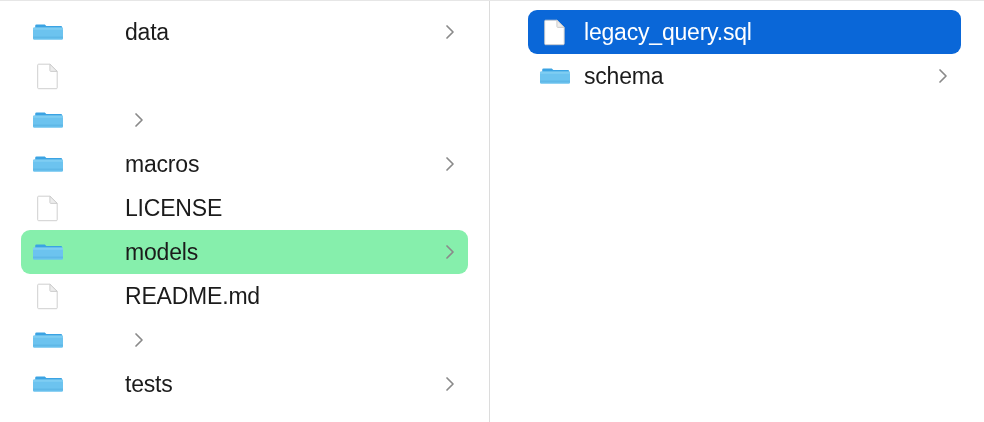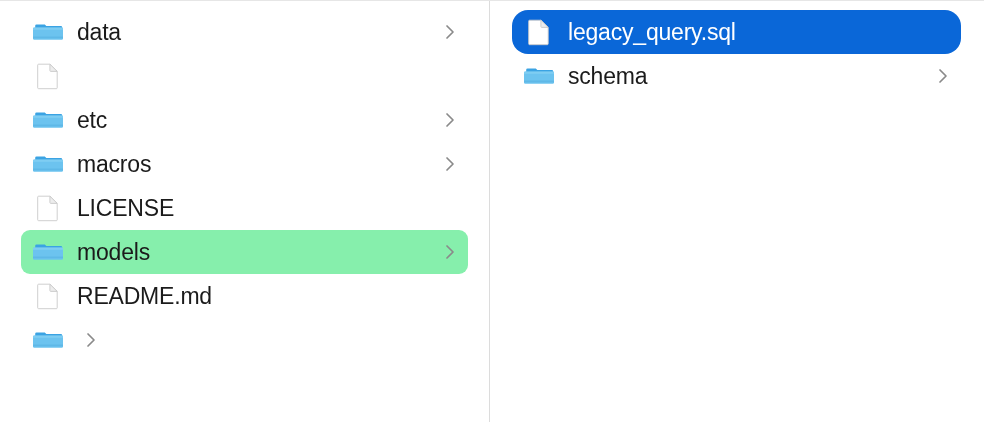--- a/index.html
+++ b/index.html
@@ -49,25 +49,25 @@
     display: flex;
     align-items: center;
     box-sizing: border-box;
     border-radius: 9px;
     padding-left: 12px;
     padding-right: 12px;
   }
 
   .column-left .row {
     margin: 0 21px 0 21px;
+    gap: 48px;
   }
 
   .column-right .row {
-    margin: 0 22px 0 22px;
-    border-radius: 16px;
+    margin: 0 22px 0 38px;
   }
 
   .row.selected-gray {
     background: #86efac;
   }
 
   .row.selected-blue {
     background: #0a67d8;
   }
 
@@ -141,21 +141,20 @@
       <div class="row">
         <span class="icon">
           <svg viewBox="0 0 30 30" xmlns="http://www.w3.org/2000/svg">
             <path d="M2.2 7.4 h9.6 l1.5 1.6 h14.5 a1.4 1.4 0 0 1 1.4 1.4 v2.0 h-27 v-3.6 a1.4 1.4 0 0 1 1.4 -1.4 z" fill="#3ba3e3"></path>
             <path d="M1.1 10.6 h27.8 a1.2 1.2 0 0 1 1.2 1.2 v9.6 a1.4 1.4 0 0 1 -1.4 1.4 h-27.4 a1.4 1.4 0 0 1 -1.4 -1.4 v-9.6 a1.2 1.2 0 0 1 1.2 -1.2 z" fill="#6cc3ef"></path>
             <path d="M0 19.4 h30 v1.1 h-30 z" fill="#59b4e4" opacity="0.55"></path>
             <path d="M0 20.5 h30 v0.7 h-30 z" fill="#4ba8dc" opacity="0.5"></path>
             <path d="M1.1 10.6 h27.8 a1.2 1.2 0 0 1 1.2 1.2 v0.9 h-30.2 v-0.9 a1.2 1.2 0 0 1 1.2 -1.2 z" fill="#86d0f3" opacity="0.75"></path>
           </svg>
         </span>
-        <span class="label">etc</span>
         <span class="chevron">
           <svg width="10" height="16" viewBox="0 0 10 16" xmlns="http://www.w3.org/2000/svg">
             <path d="M2 2 L8 8 L2 14" fill="none" stroke="#8a8a8a" stroke-width="1.7" stroke-linecap="round" stroke-linejoin="round"></path>
           </svg>
         </span>
       </div>
       <div class="row">
         <span class="icon">
           <svg viewBox="0 0 30 30" xmlns="http://www.w3.org/2000/svg">
             <path d="M2.2 7.4 h9.6 l1.5 1.6 h14.5 a1.4 1.4 0 0 1 1.4 1.4 v2.0 h-27 v-3.6 a1.4 1.4 0 0 1 1.4 -1.4 z" fill="#3ba3e3"></path>
@@ -220,20 +219,37 @@
       <div class="row">
         <span class="icon">
           <svg viewBox="0 0 30 30" xmlns="http://www.w3.org/2000/svg">
             <path d="M2.2 7.4 h9.6 l1.5 1.6 h14.5 a1.4 1.4 0 0 1 1.4 1.4 v2.0 h-27 v-3.6 a1.4 1.4 0 0 1 1.4 -1.4 z" fill="#3ba3e3"></path>
             <path d="M1.1 10.6 h27.8 a1.2 1.2 0 0 1 1.2 1.2 v9.6 a1.4 1.4 0 0 1 -1.4 1.4 h-27.4 a1.4 1.4 0 0 1 -1.4 -1.4 v-9.6 a1.2 1.2 0 0 1 1.2 -1.2 z" fill="#6cc3ef"></path>
             <path d="M0 19.4 h30 v1.1 h-30 z" fill="#59b4e4" opacity="0.55"></path>
             <path d="M0 20.5 h30 v0.7 h-30 z" fill="#4ba8dc" opacity="0.5"></path>
             <path d="M1.1 10.6 h27.8 a1.2 1.2 0 0 1 1.2 1.2 v0.9 h-30.2 v-0.9 a1.2 1.2 0 0 1 1.2 -1.2 z" fill="#86d0f3" opacity="0.75"></path>
           </svg>
         </span>
+        <span class="chevron">
+          <svg width="10" height="16" viewBox="0 0 10 16" xmlns="http://www.w3.org/2000/svg">
+            <path d="M2 2 L8 8 L2 14" fill="none" stroke="#8a8a8a" stroke-width="1.7" stroke-linecap="round" stroke-linejoin="round"></path>
+          </svg>
+        </span>
+      </div>
+      <div class="row">
+        <span class="icon">
+          <svg viewBox="0 0 30 30" xmlns="http://www.w3.org/2000/svg">
+            <path d="M2.2 7.4 h9.6 l1.5 1.6 h14.5 a1.4 1.4 0 0 1 1.4 1.4 v2.0 h-27 v-3.6 a1.4 1.4 0 0 1 1.4 -1.4 z" fill="#3ba3e3"></path>
+            <path d="M1.1 10.6 h27.8 a1.2 1.2 0 0 1 1.2 1.2 v9.6 a1.4 1.4 0 0 1 -1.4 1.4 h-27.4 a1.4 1.4 0 0 1 -1.4 -1.4 v-9.6 a1.2 1.2 0 0 1 1.2 -1.2 z" fill="#6cc3ef"></path>
+            <path d="M0 19.4 h30 v1.1 h-30 z" fill="#59b4e4" opacity="0.55"></path>
+            <path d="M0 20.5 h30 v0.7 h-30 z" fill="#4ba8dc" opacity="0.5"></path>
+            <path d="M1.1 10.6 h27.8 a1.2 1.2 0 0 1 1.2 1.2 v0.9 h-30.2 v-0.9 a1.2 1.2 0 0 1 1.2 -1.2 z" fill="#86d0f3" opacity="0.75"></path>
+          </svg>
+        </span>
+        <span class="label">tests</span>
         <span class="chevron">
           <svg width="10" height="16" viewBox="0 0 10 16" xmlns="http://www.w3.org/2000/svg">
             <path d="M2 2 L8 8 L2 14" fill="none" stroke="#8a8a8a" stroke-width="1.7" stroke-linecap="round" stroke-linejoin="round"></path>
           </svg>
         </span>
       </div>
     </div>
   <div class="column column-right">
       <div class="row selected-blue">
         <span class="icon">

